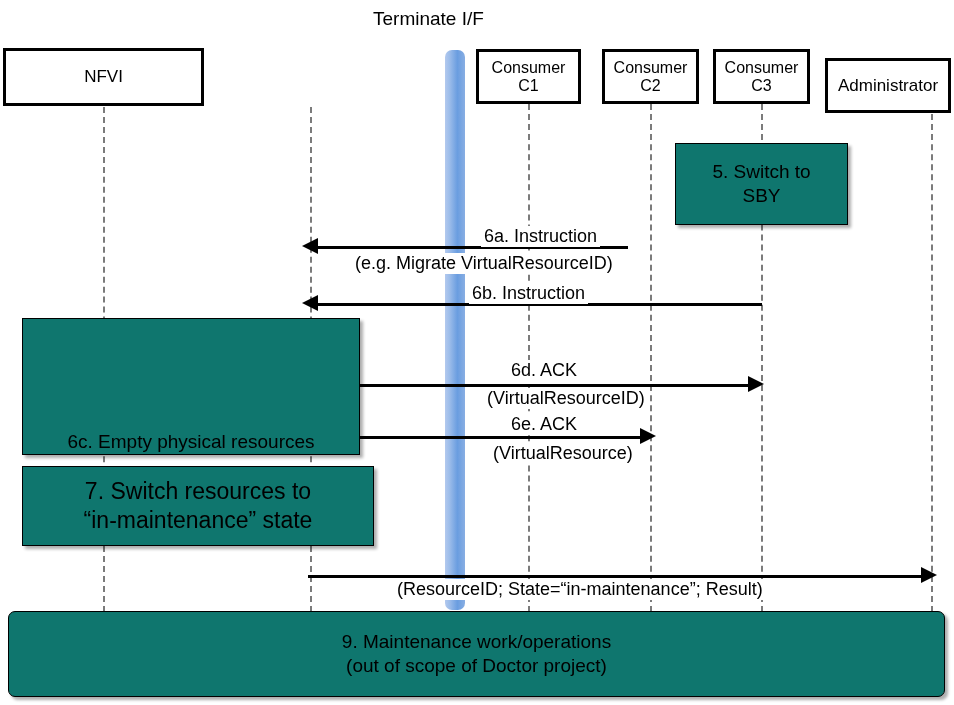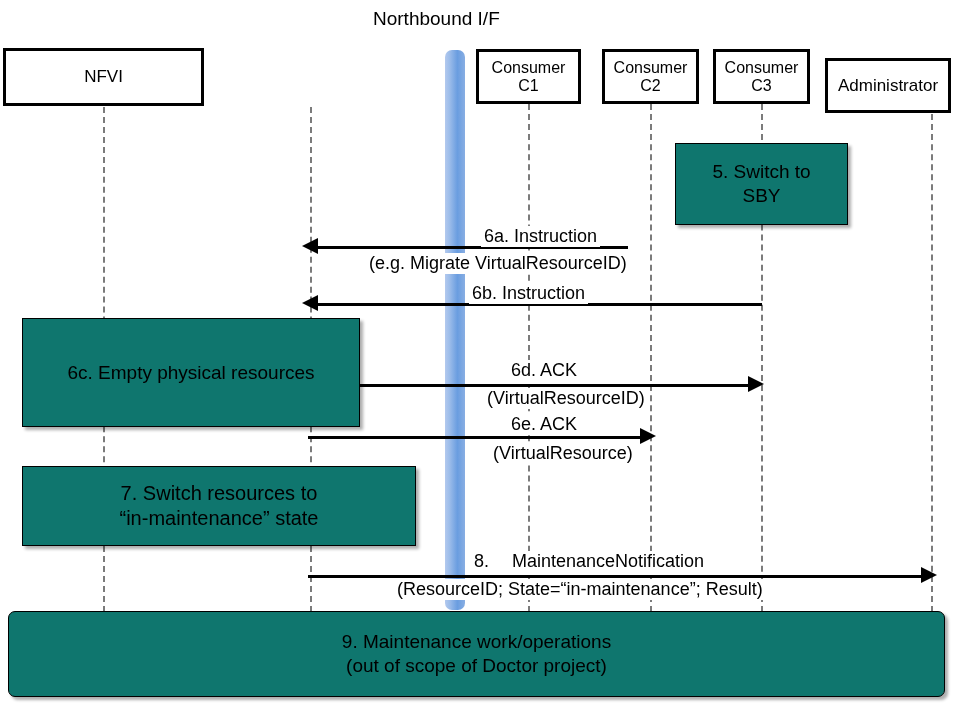--- a/index.html
+++ b/index.html
@@ -106,21 +106,21 @@
     padding:0 3px;
     z-index:9;
     line-height:1.15;
   }
 </style>
 </head>
 <body>
 
 <div id="canvas">
 
-  <div class="nb-title" style="left:373px;top:8px;">Northbound I/F</div>
+  <div class="nb-title" style="left:373px;top:8px;">Terminate I/F</div>
 
   <div class="lifeline" style="left:103px;top:107px;height:505px;"></div>
   <div class="lifeline" style="left:310px;top:107px;height:505px;"></div>
   <div class="lifeline" style="left:528px;top:104px;height:508px;"></div>
   <div class="lifeline" style="left:650px;top:104px;height:508px;"></div>
   <div class="lifeline" style="left:761px;top:104px;height:508px;"></div>
   <div class="lifeline" style="left:931px;top:104px;height:508px;"></div>
 
   <div class="nb-bar" style="left:445px;top:50px;width:20px;height:560px;"></div>
 
@@ -157,52 +157,51 @@
   <div class="note-box" style="left:675px;top:143px;width:173px;height:82px;font-size:19px;">
     <div>
       <span>5. Switch to</span>
       <span>SBY</span>
     </div>
   </div>
 
   <div class="msg-line" style="left:316px;top:246px;width:312px;"></div>
   <div class="arrowhead left" style="left:302px;top:238px;"></div>
   <div class="msg-label" style="left:481px;top:226px;">6a. Instruction</div>
-  <div class="msg-sub" style="left:366px;top:253px;">(e.g. Migrate VirtualResourceID)</div>
+  <div class="msg-sub" style="left:352px;top:253px;">(e.g. Migrate VirtualResourceID)</div>
 
   <div class="msg-line" style="left:316px;top:303px;width:446px;"></div>
   <div class="arrowhead left" style="left:302px;top:295px;"></div>
   <div class="msg-label" style="left:469px;top:283px;">6b. Instruction</div>
 
-  <div class="note-box" style="left:22px;top:318px;width:338px;height:109px;font-size:19px;">
+  <div class="note-box" style="left:22px;top:318px;width:338px;height:137px;font-size:19px;align-items:flex-end;">
     <div>
       <span>6c. Empty physical resources</span>
     </div>
   </div>
 
   <div class="msg-line" style="left:358px;top:384px;width:392px;"></div>
   <div class="arrowhead right" style="left:748px;top:376px;"></div>
   <div class="msg-label" style="left:508px;top:360px;">6d. ACK</div>
   <div class="msg-sub" style="left:484px;top:388px;">(VirtualResourceID)</div>
 
   <div class="msg-line" style="left:308px;top:436px;width:337px;"></div>
   <div class="arrowhead right" style="left:640px;top:428px;"></div>
   <div class="msg-label" style="left:508px;top:414px;">6e. ACK</div>
   <div class="msg-sub" style="left:490px;top:443px;">(VirtualResource)</div>
 
-  <div class="note-box" style="left:22px;top:466px;width:394px;height:80px;font-size:20px;">
+  <div class="note-box" style="left:22px;top:466px;width:352px;height:80px;font-size:23px;">
     <div>
       <span>7. Switch resources to</span>
       <span>“in-maintenance” state</span>
     </div>
   </div>
 
   <div class="msg-line" style="left:308px;top:575px;width:620px;"></div>
   <div class="arrowhead right" style="left:921px;top:567px;"></div>
-  <div class="msg-label" style="left:471px;top:551px;">8.  MaintenanceNotification</div>
   <div class="msg-sub" style="left:394px;top:579px;">(ResourceID; State=“in-maintenance”; Result)</div>
 
   <div class="note-box" style="left:8px;top:611px;width:937px;height:86px;font-size:19px;border-radius:7px;">
     <div>
       <span>9. Maintenance work/operations</span>
       <span>(out of scope of Doctor project)</span>
     </div>
   </div>
 
 </div>

